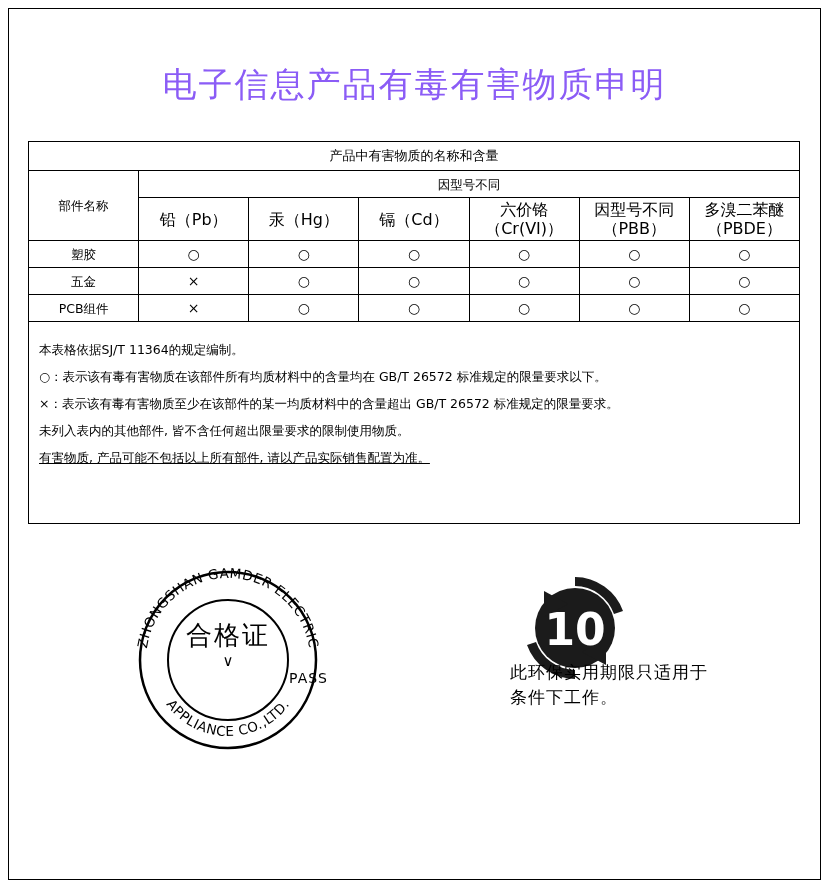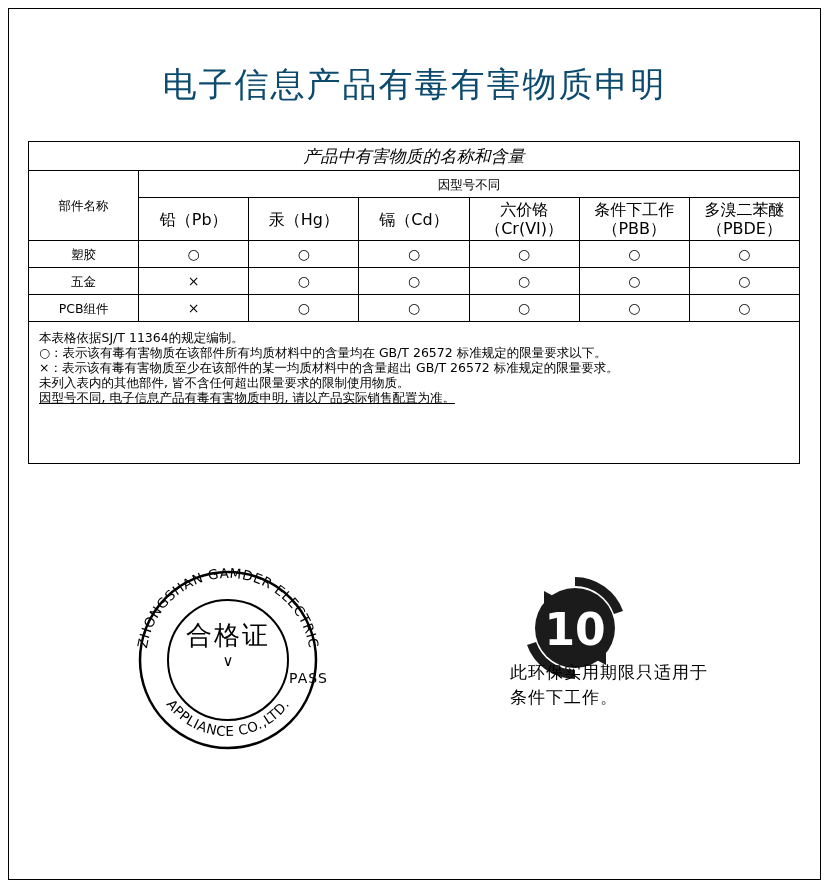--- a/index.html
+++ b/index.html
@@ -32,21 +32,21 @@
   }
   .doc-title {
     position: absolute;
     left: 0;
     top: 62px;
     width: 829px;
     text-align: center;
     font-family: "DejaVu Serif", "Liberation Serif", serif;
     font-size: 34px;
     letter-spacing: 2px;
-    color: #0c4a6e;
+    color: #8b5cf6;
   }
   
   .rohs-table {
     position: absolute;
     left: 28px;
     top: 141px;
     width: 772px;
     border-collapse: collapse;
     table-layout: fixed;
     font-size: 12.5px;
@@ -55,22 +55,21 @@
     border: 1px solid #000;
     text-align: center;
     vertical-align: middle;
     font-weight: normal;
     padding: 2px 1px;
     height: 22px;
     line-height: 1.2;
   }
   .rohs-table .caption-row td {
     height: 24px;
-    font-size: 17px;
-    font-style: italic;
+    font-size: 13px;
   }
   .rohs-table .group-row td {
     height: 22px;
   }
   .rohs-table .col-part {
     width: 130px;
   }
   .rohs-table .sub-head td {
     height: 24px;
     font-size: 16px;
@@ -84,20 +83,21 @@
   }
   .notes-cell {
     text-align: left !important;
     padding: 8px 10px 12px 10px !important;
     height: auto !important;
     line-height: 1.75;
     font-size: 12.5px;
   }
   .notes-cell .note-line {
     white-space: nowrap;
+    margin-top: 12px;
   }
   .notes-cell .note-underline {
     text-decoration: underline;
   }
   .notes-pad {
     display: block;
     height: 46px;
   }
   
   .bottom-area {
@@ -154,21 +154,21 @@
       </tr>
       <tr class="group-row">
         <td class="col-part" rowspan="2">部件名称</td>
         <td colspan="6">因型号不同</td>
       </tr>
       <tr class="sub-head">
         <td>铅（Pb）</td>
         <td>汞（Hg）</td>
         <td>镉（Cd）</td>
         <td>六价铬（Cr(VI)）</td>
-        <td>条件下工作（PBB）</td>
+        <td>因型号不同（PBB）</td>
         <td>多溴二苯醚（PBDE）</td>
       </tr>
 
       <tr>
         <td class="part-name">塑胶</td>
         <td class="mark">○</td>
         <td class="mark">○</td>
         <td class="mark">○</td>
         <td class="mark">○</td>
         <td class="mark">○</td>
@@ -192,21 +192,21 @@
         <td class="mark">○</td>
         <td class="mark">○</td>
       </tr>
 
       <tr>
         <td class="notes-cell" colspan="7">
           <div class="note-line">本表格依据SJ/T 11364的规定编制。</div>
           <div class="note-line">○：表示该有毒有害物质在该部件所有均质材料中的含量均在 GB/T 26572 标准规定的限量要求以下。</div>
           <div class="note-line">×：表示该有毒有害物质至少在该部件的某一均质材料中的含量超出 GB/T 26572 标准规定的限量要求。</div>
           <div class="note-line">未列入表内的其他部件, 皆不含任何超出限量要求的限制使用物质。</div>
-          <div class="note-line note-underline">因型号不同, 电子信息产品有毒有害物质申明, 请以产品实际销售配置为准。</div>
+          <div class="note-line note-underline">有害物质, 产品可能不包括以上所有部件, 请以产品实际销售配置为准。</div>
           <span class="notes-pad"></span>
         </td>
       </tr>
     </tbody>
   </table>
 
   <div class="bottom-area">
 
     <div class="seal">
       <svg width="200" height="200" viewBox="0 0 200 200" xmlns="http://www.w3.org/2000/svg">

